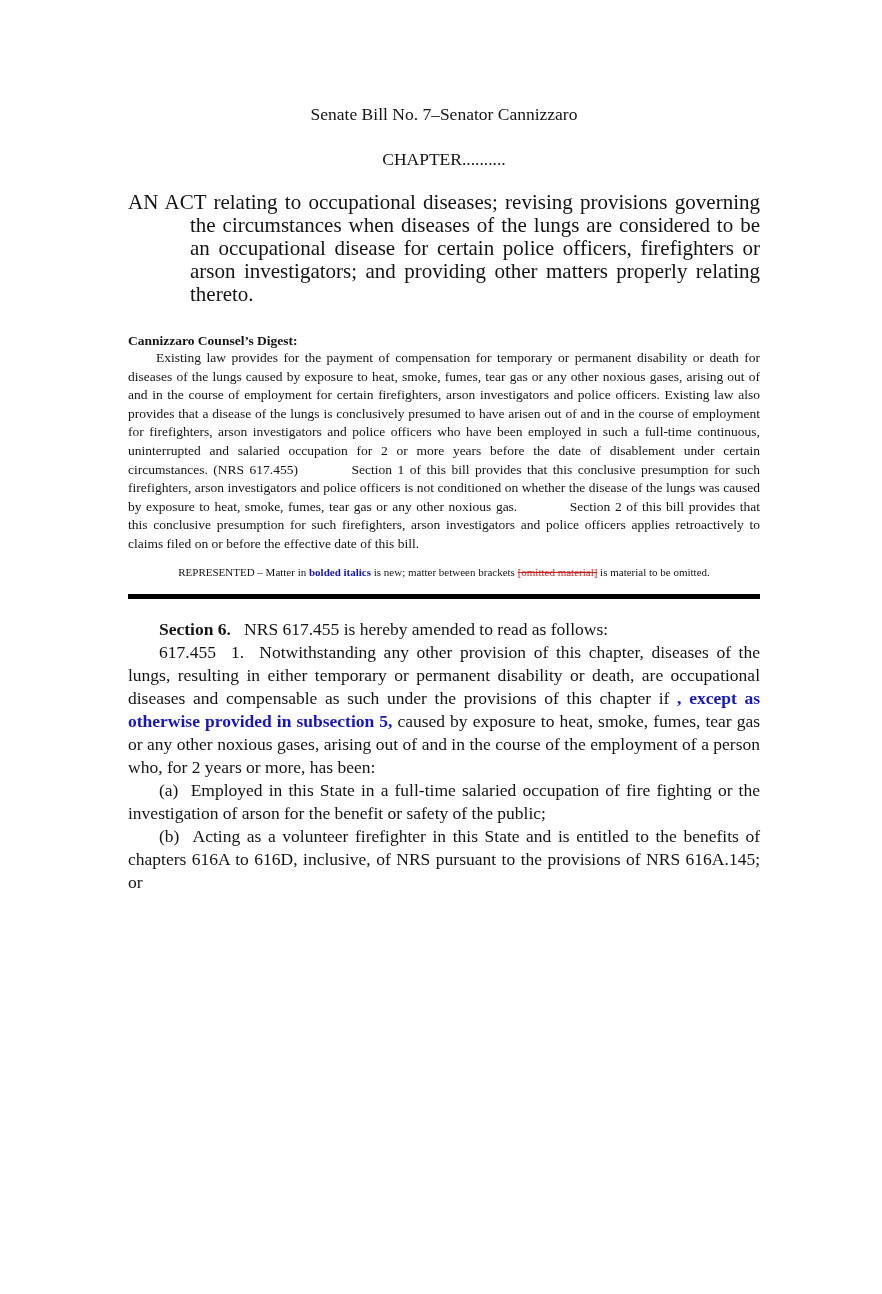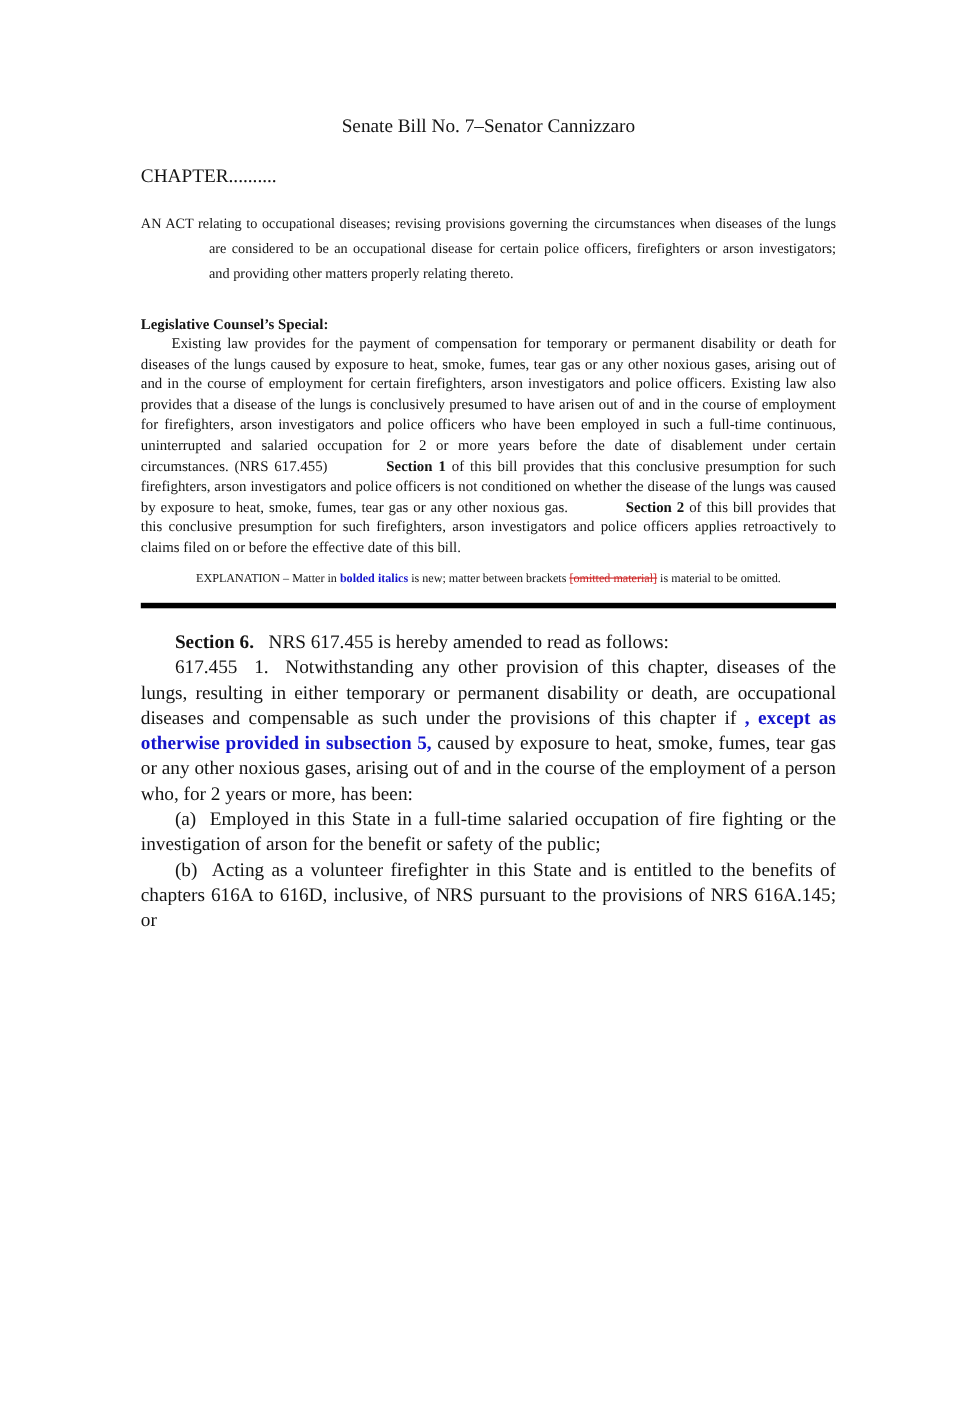--- a/index.html
+++ b/index.html
@@ -15,45 +15,46 @@
   }
   .content {
     padding: 103px 122px 0 128px; 
   }
   .bill-title {
     text-align: center;
     font-size: 17.5px;
     line-height: 22px;
   }
   .chapter-line {
+    text-align: center;
     font-size: 17.5px;
     line-height: 22px;
     margin-top: 23px;
   }
   .act-summary {
     margin-top: 21px;
-    font-size: 13px;
+    font-size: 21px;
     line-height: 23px;
     text-align: justify;
     padding-left: 62px;
     text-indent: -62px;
   }
   .digest-heading {
     margin-top: 26px;
     font-size: 13.5px;
     line-height: 17px;
     font-weight: bold;
   }
   .digest-paragraph {
     font-size: 13.5px;
     line-height: 18.6px;
     text-align: justify;
     text-indent: 28px;
   }
-  .digest-paragraph .bold { font-weight: bold; margin-left: 48px; }
+  .digest-paragraph .bold { font-weight: normal; margin-left: 48px; }
   .explanation-line {
     margin-top: 11px;
     font-size: 11px;
     line-height: 14px;
     text-align: center;
   }
   .new-matter {
     color: #1414cc;
     font-weight: bold;
   }
@@ -106,24 +107,24 @@
 <body>
 
 <div class="page">
   <div class="content">
 
     <div class="bill-title">Senate Bill No. 7–Senator Cannizzaro</div>
     <div class="chapter-line">CHAPTER..........</div>
 
     <p class="act-summary">AN ACT relating to occupational diseases; revising provisions governing the circumstances when diseases of the lungs are considered to be an occupational disease for certain police officers, firefighters or arson investigators; and providing other matters properly relating thereto.</p>
 
-    <div class="digest-heading">Legislative Counsel’s Special:</div>
+    <div class="digest-heading">Cannizzaro Counsel’s Digest:</div>
     <p class="digest-paragraph"><span>Existing law provides for the payment of compensation for temporary or permanent disability or death for diseases of the lungs caused by exposure to heat, smoke, fumes, tear gas or any other noxious gases, arising out of and in the course of employment for certain firefighters, arson investigators and police officers. Existing law also provides that a disease of the lungs is conclusively presumed to have arisen out of and in the course of employment for firefighters, arson investigators and police officers who have been employed in such a full-time continuous, uninterrupted and salaried occupation for 2 or more years before the date of disablement under certain circumstances. (NRS 617.455) </span><span class="bold">Section 1</span><span> of this bill provides that this conclusive presumption for such firefighters, arson investigators and police officers is not conditioned on whether the disease of the lungs was caused by exposure to heat, smoke, fumes, tear gas or any other noxious gas. </span><span class="bold">Section 2</span><span> of this bill provides that this conclusive presumption for such firefighters, arson investigators and police officers applies retroactively to claims filed on or before the effective date of this bill.</span></p>
 
-    <div class="explanation-line"><span>EXPLANATION – Matter in </span><span class="new-matter">bolded italics</span><span> is new; matter between brackets </span><span class="omitted-matter">[omitted material]</span><span> is material to be omitted.</span></div>
+    <div class="explanation-line"><span>REPRESENTED – Matter in </span><span class="new-matter">bolded italics</span><span> is new; matter between brackets </span><span class="omitted-matter">[omitted material]</span><span> is material to be omitted.</span></div>
 
     <div class="double-rule"></div>
 
 
     <div class="body-block">
       <p class="body-p"><span class="section-label">Section 6.</span><span>&nbsp;&nbsp;&nbsp;NRS 617.455 is hereby amended to read as follows:</span></p>
       <p class="body-p"><span>617.455&nbsp;&nbsp;1.&nbsp;&nbsp;Notwithstanding any other provision of this chapter, diseases of the lungs, resulting in either temporary or permanent disability or death, are occupational diseases and compensable as such under the provisions of this chapter if </span><span class="new-matter">, except as otherwise provided in subsection 5,</span><span> caused by exposure to heat, smoke, fumes, tear gas or any other noxious gases, arising out of and in the course of the employment of a person who, for 2 years or more, has been:</span></p>
       <p class="body-p">(a)&nbsp;&nbsp;Employed in this State in a full-time salaried occupation of fire fighting or the investigation of arson for the benefit or safety of the public;</p>
       <p class="body-p">(b)&nbsp;&nbsp;Acting as a volunteer firefighter in this State and is entitled to the benefits of chapters 616A to 616D, inclusive, of NRS pursuant to the provisions of NRS 616A.145; or</p>
     </div>

